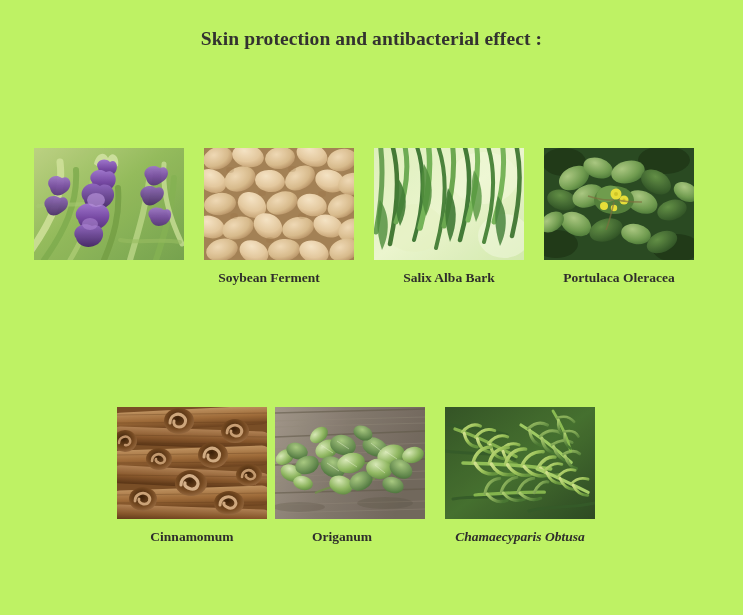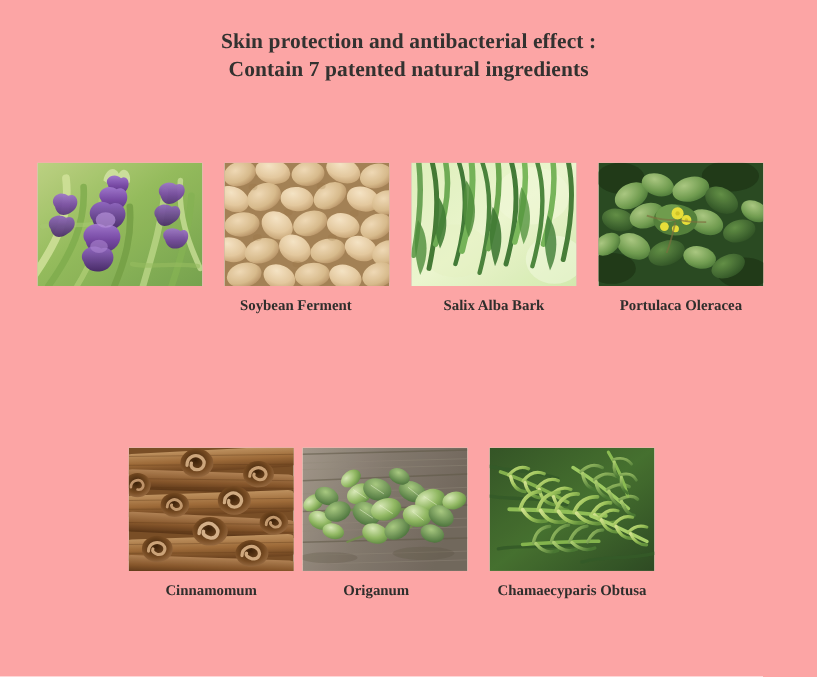--- a/index.html
+++ b/index.html
@@ -12,21 +12,21 @@
     width: 743px;
     height: 615px;
     position: relative;
     overflow: hidden;
     font-family: "Liberation Serif", "DejaVu Serif", serif;
     -webkit-font-smoothing: antialiased;
   }
   .page {
     position: absolute;
     inset: 0;
-    background: #fca5a5;
+    background: #bef264;
   }
 
   
   .title-block {
     position: absolute;
     left: 0;
     top: 26px;
     width: 743px;
     text-align: center;
   }
@@ -75,21 +75,20 @@
   .caption.wide   { width: 200px; margin-left: -25px; }
   .caption.wide2  { width: 190px; margin-left: -20px; }
 </style>
 </head>
 <body>
 
 <div class="page">
 
   <div class="title-block">
     <div class="title-line">Skin protection and antibacterial effect :</div>
-    <div class="title-line">Contain 7 patented natural ingredients</div>
   </div>
 
   <div class="row row-1">
 
     <div class="tile" style="left:0px;width:150px;">
       <div class="thumb">
         <svg viewBox="0 0 150 112" preserveAspectRatio="none" aria-hidden="true">
           <defs>
             <linearGradient id="sc_bg" x1="0" y1="0" x2="1" y2="1">
               <stop offset="0" stop-color="#b9cf7c"></stop>
@@ -492,21 +491,21 @@
             <path d="M96 36 L106 44"></path>
               <path d="M110 44 L122 52"></path>
             <path d="M100 58 L110 66"></path>
           </g>
           <rect width="150" height="112" fill="#f0f4e0" opacity="0.05"></rect>
         </svg>
       </div>
       <div class="caption center">Origanum</div>
     </div>
 
-    <div class="tile" style="left:340px;width:172px;">
+    <div class="tile" style="left:340px;width:172px;font-style:italic;">
       <div class="thumb">
         <svg viewBox="0 0 150 112" preserveAspectRatio="none" aria-hidden="true">
           <defs>
             <linearGradient id="cy_bg" x1="0" y1="0" x2="1" y2="1">
               <stop offset="0" stop-color="#2b4d1d"></stop>
               <stop offset="0.5" stop-color="#3d6a26"></stop>
               <stop offset="1" stop-color="#24421a"></stop>
             </linearGradient>
             <linearGradient id="cy_spray" x1="0" y1="0" x2="1" y2="0.6">
               <stop offset="0" stop-color="#cfe08a"></stop>

